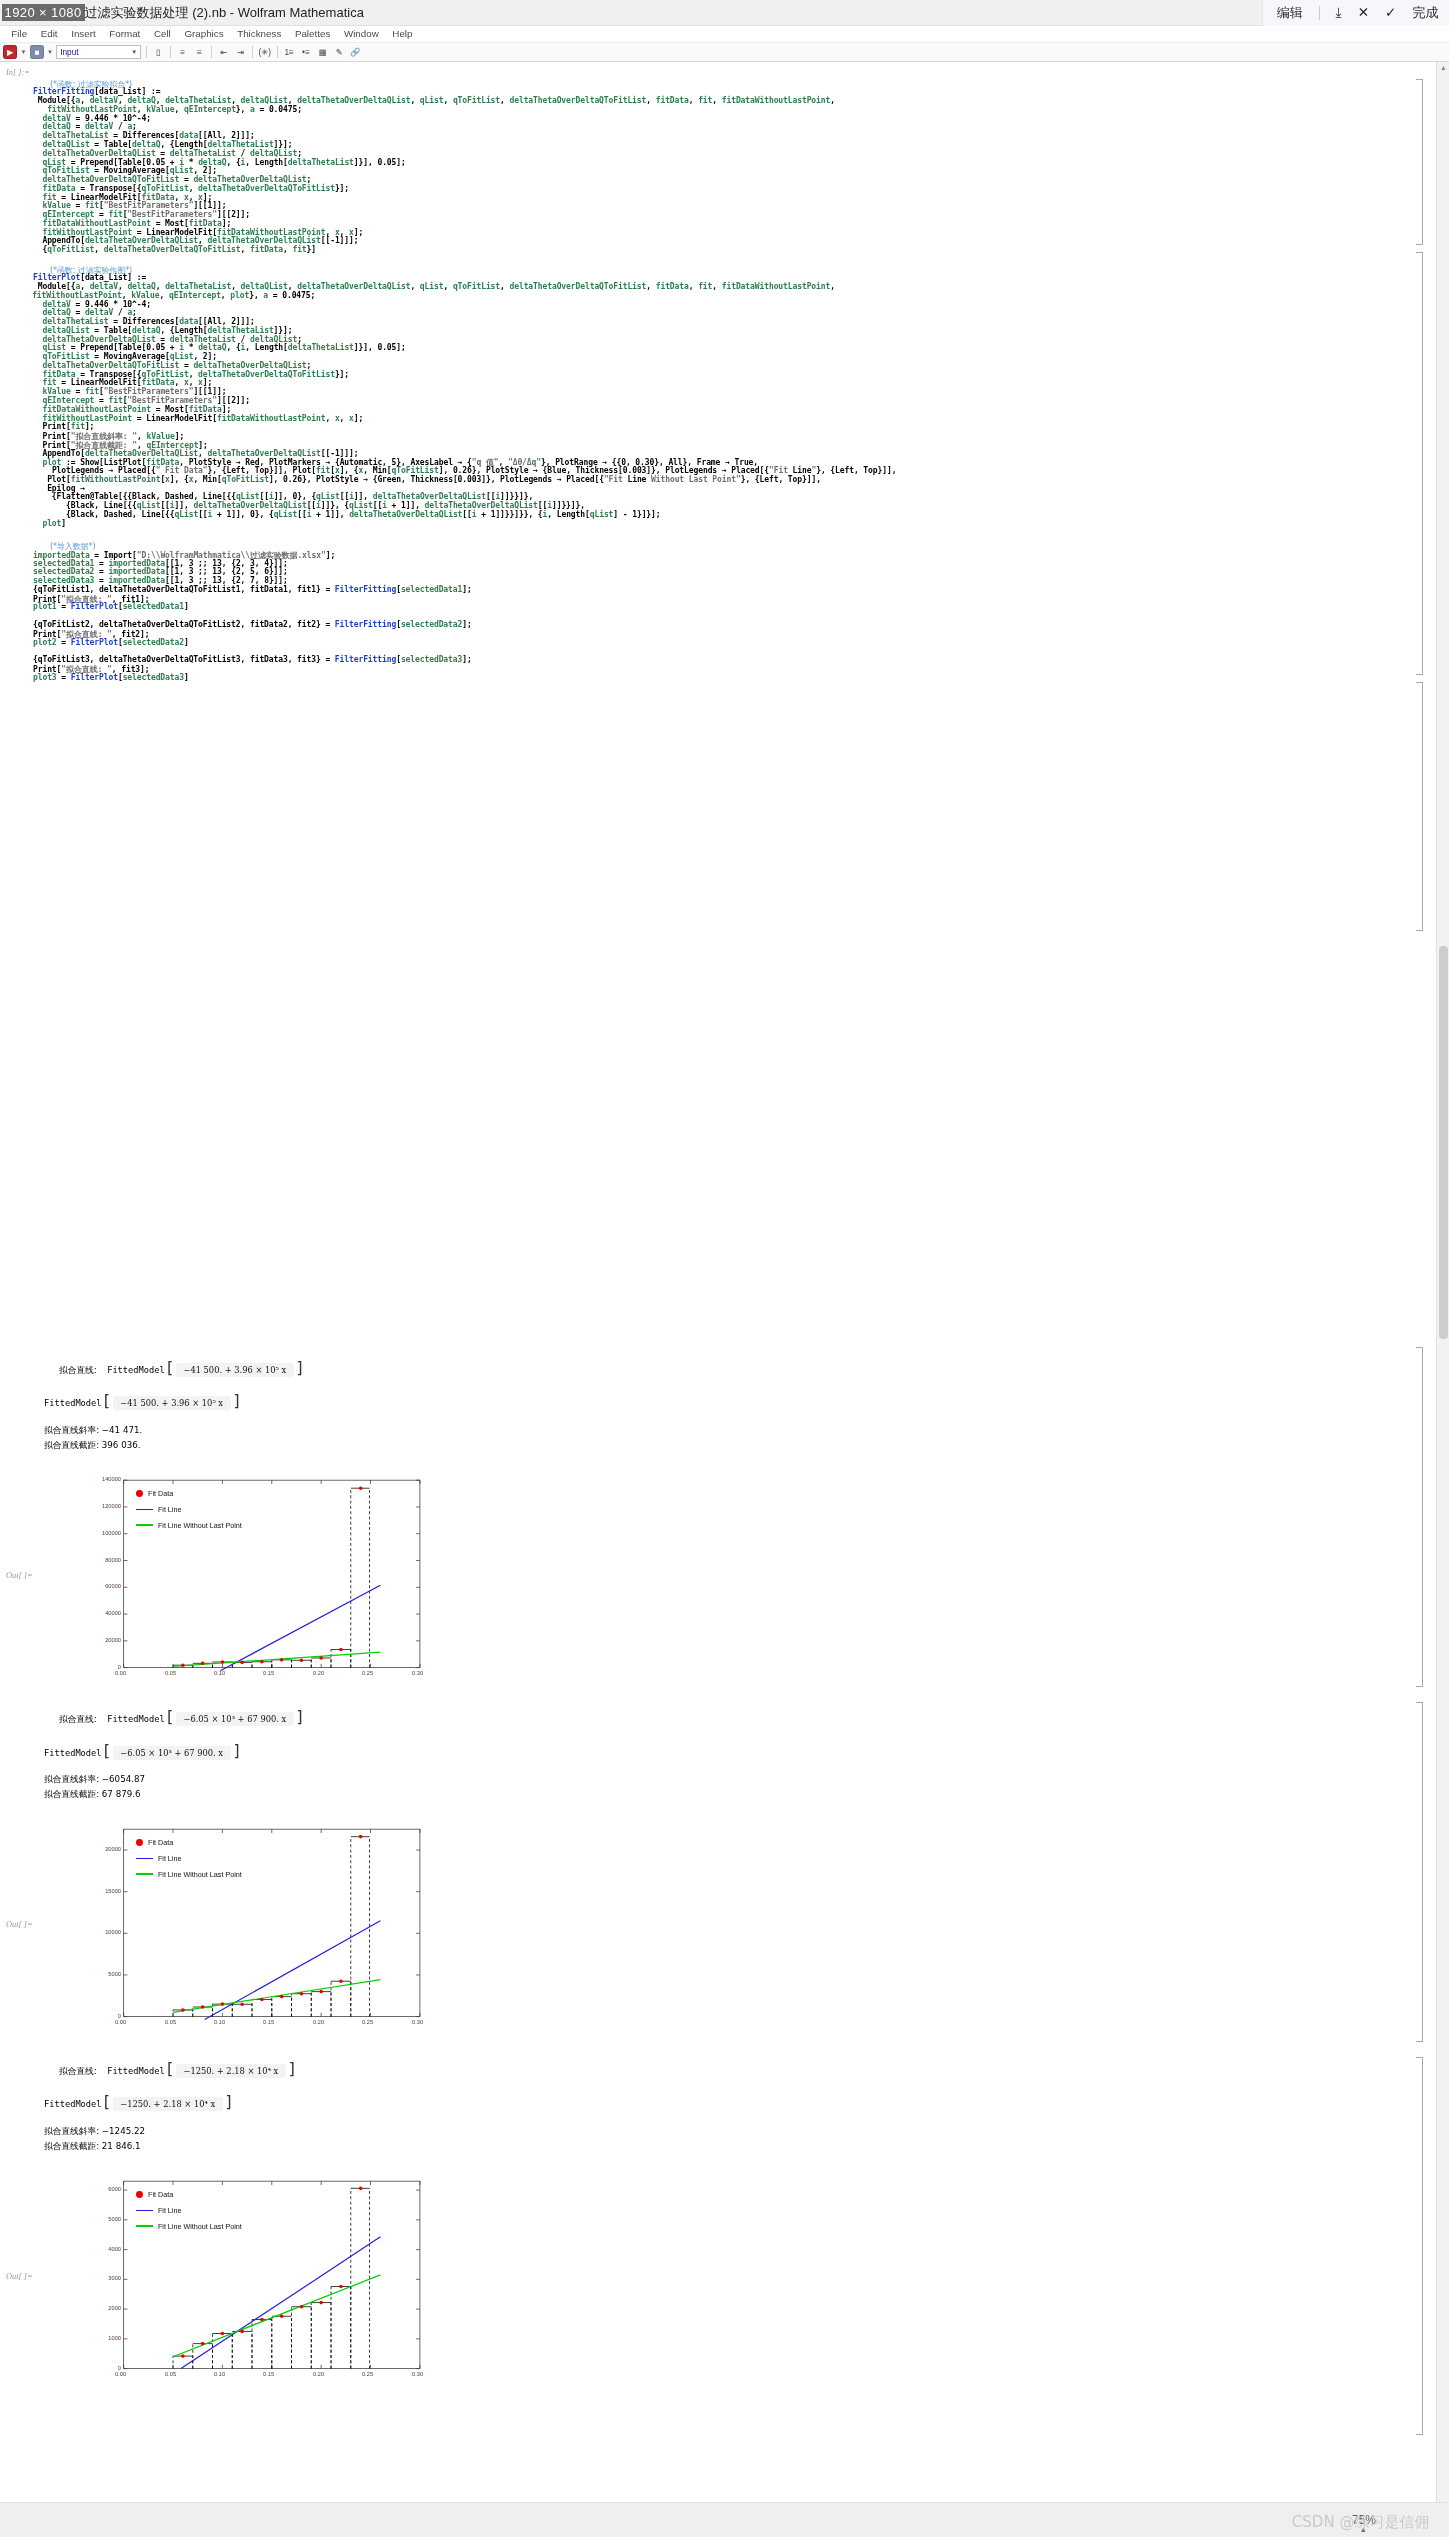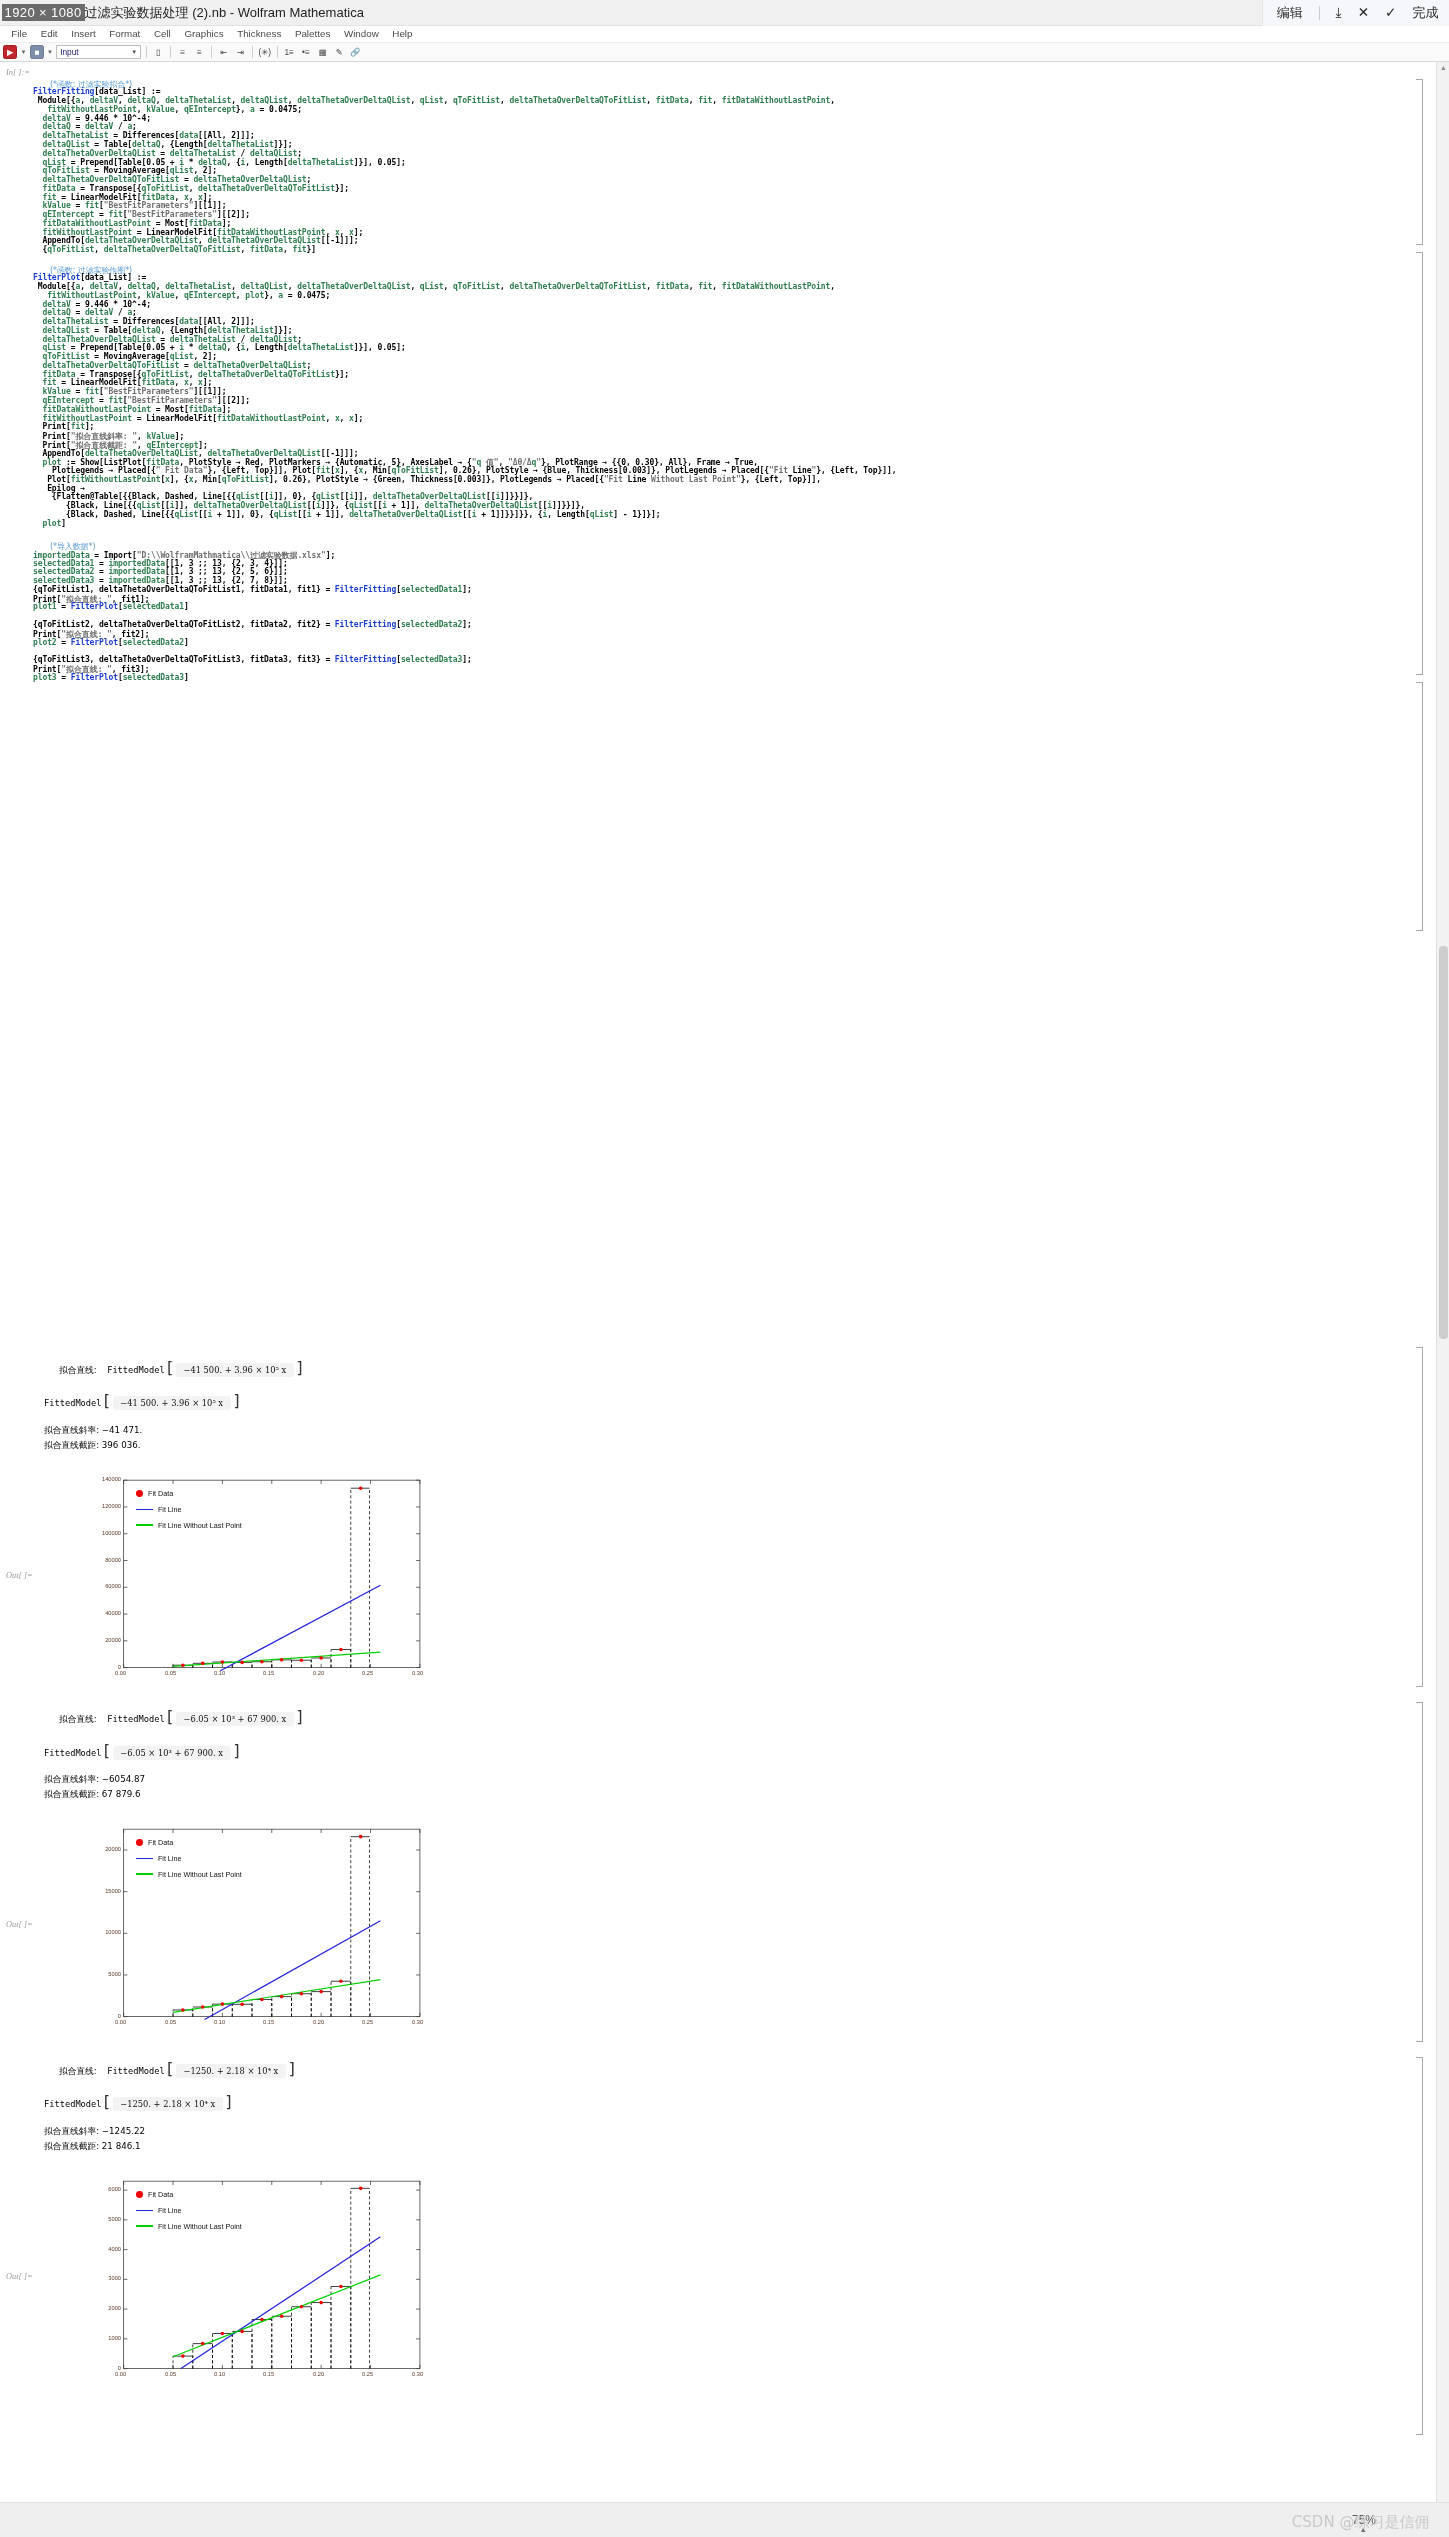--- a/index.html
+++ b/index.html
@@ -237,21 +237,21 @@
       <div class="codeline" style="left: 33px; top: 131px;">  <span class="var">fit</span> = <span class="blk">LinearModelFit</span>[<span class="var">fitData</span>, <span class="var">x</span>, <span class="var">x</span>];</div>
       <div class="codeline" style="left: 33px; top: 139px;">  <span class="var">kValue</span> = <span class="var">fit</span>[<span class="str">"BestFitParameters"</span>][[<span class="num">1</span>]];</div>
       <div class="codeline" style="left: 33px; top: 148px;">  <span class="var">qEIntercept</span> = <span class="var">fit</span>[<span class="str">"BestFitParameters"</span>][[<span class="num">2</span>]];</div>
       <div class="codeline" style="left: 33px; top: 157px;">  <span class="var">fitDataWithoutLastPoint</span> = <span class="blk">Most</span>[<span class="var">fitData</span>];</div>
       <div class="codeline" style="left: 33px; top: 166px;">  <span class="var">fitWithoutLastPoint</span> = <span class="blk">LinearModelFit</span>[<span class="var">fitDataWithoutLastPoint</span>, <span class="var">x</span>, <span class="var">x</span>];</div>
       <div class="codeline" style="left: 33px; top: 174px;">  <span class="blk">AppendTo</span>[<span class="var">deltaThetaOverDeltaQList</span>, <span class="var">deltaThetaOverDeltaQList</span>[[-<span class="num">1</span>]]];</div>
       <div class="codeline" style="left: 33px; top: 183px;">  {<span class="var">qToFitList</span>, <span class="var">deltaThetaOverDeltaQToFitList</span>, <span class="var">fitData</span>, <span class="var">fit</span>}]</div>
       <div class="codeline cmt cjk" style="left: 50px; top: 203px; font-weight: normal;">(*函数: 过滤实验作图*)</div>
       <div class="codeline" style="left: 33px; top: 211px;"><span class="fn">FilterPlot</span>[data_List] :=</div>
       <div class="codeline" style="left: 33px; top: 220px;"> <span class="blk">Module</span>[{<span class="var">a</span>, <span class="var">deltaV</span>, <span class="var">deltaQ</span>, <span class="var">deltaThetaList</span>, <span class="var">deltaQList</span>, <span class="var">deltaThetaOverDeltaQList</span>, <span class="var">qList</span>, <span class="var">qToFitList</span>, <span class="var">deltaThetaOverDeltaQToFitList</span>, <span class="var">fitData</span>, <span class="var">fit</span>, <span class="var">fitDataWithoutLastPoint</span>,</div>
-      <div class="codeline" style="left: 33px; top: 229px;">   <span class="var">fitWithoutLastPoint</span>, <span class="var">kValue</span>, <span class="var">qEIntercept</span>, <span class="var">plot</span>}, <span class="var">a</span> = <span class="num">0.0475</span>;</div>
+      <div class="codeline" style="left: 18px; top: 229px;">   <span class="var">fitWithoutLastPoint</span>, <span class="var">kValue</span>, <span class="var">qEIntercept</span>, <span class="var">plot</span>}, <span class="var">a</span> = <span class="num">0.0475</span>;</div>
       <div class="codeline" style="left: 33px; top: 238px;">  <span class="var">deltaV</span> = <span class="num">9.446</span> * <span class="num">10</span>^-<span class="num">4</span>;</div>
       <div class="codeline" style="left: 33px; top: 246px;">  <span class="var">deltaQ</span> = <span class="var">deltaV</span> / <span class="var">a</span>;</div>
       <div class="codeline" style="left: 33px; top: 255px;">  <span class="var">deltaThetaList</span> = <span class="blk">Differences</span>[<span class="var">data</span>[[<span class="blk">All</span>, <span class="num">2</span>]]];</div>
       <div class="codeline" style="left: 33px; top: 264px;">  <span class="var">deltaQList</span> = <span class="blk">Table</span>[<span class="var">deltaQ</span>, {<span class="blk">Length</span>[<span class="var">deltaThetaList</span>]}];</div>
       <div class="codeline" style="left: 33px; top: 273px;">  <span class="var">deltaThetaOverDeltaQList</span> = <span class="var">deltaThetaList</span> / <span class="var">deltaQList</span>;</div>
       <div class="codeline" style="left: 33px; top: 281px;">  <span class="var">qList</span> = <span class="blk">Prepend</span>[<span class="blk">Table</span>[<span class="num">0.05</span> + <span class="var">i</span> * <span class="var">deltaQ</span>, {<span class="var">i</span>, <span class="blk">Length</span>[<span class="var">deltaThetaList</span>]}], <span class="num">0.05</span>];</div>
       <div class="codeline" style="left: 33px; top: 290px;">  <span class="var">qToFitList</span> = <span class="blk">MovingAverage</span>[<span class="var">qList</span>, <span class="num">2</span>];</div>
       <div class="codeline" style="left: 33px; top: 299px;">  <span class="var">deltaThetaOverDeltaQToFitList</span> = <span class="var">deltaThetaOverDeltaQList</span>;</div>
       <div class="codeline" style="left: 33px; top: 308px;">  <span class="var">fitData</span> = <span class="blk">Transpose</span>[{<span class="var">qToFitList</span>, <span class="var">deltaThetaOverDeltaQToFitList</span>}];</div>
       <div class="codeline" style="left: 33px; top: 316px;">  <span class="var">fit</span> = <span class="blk">LinearModelFit</span>[<span class="var">fitData</span>, <span class="var">x</span>, <span class="var">x</span>];</div>

